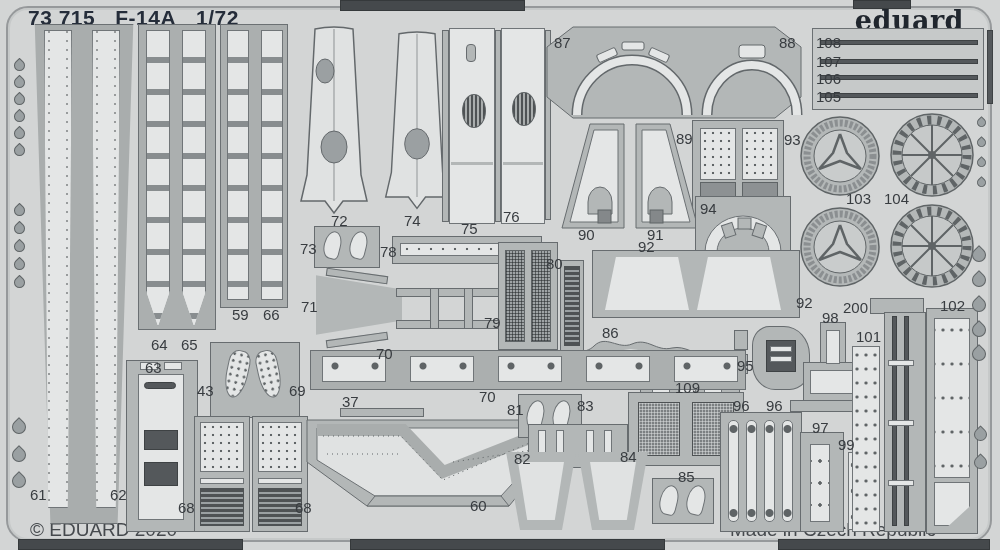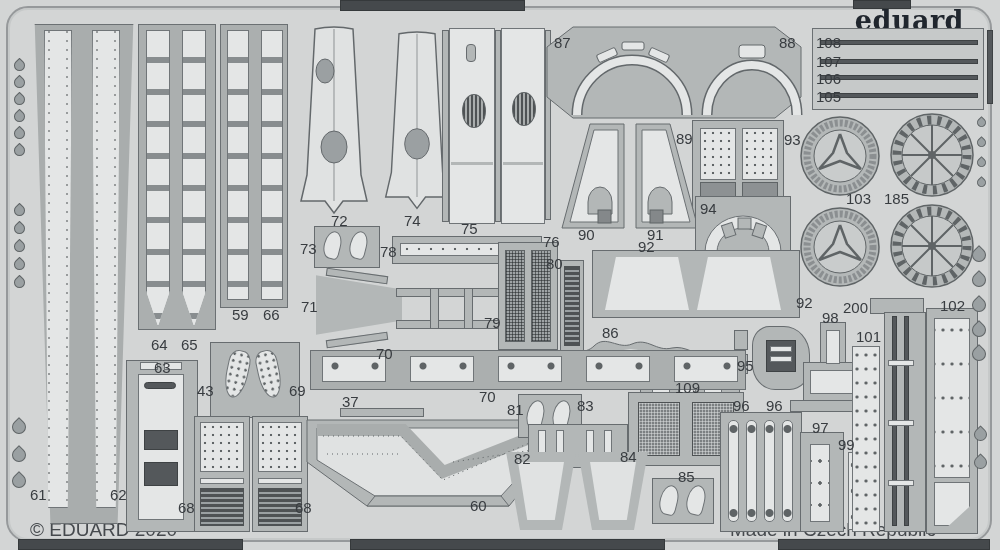--- a/index.html
+++ b/index.html
@@ -45,20 +45,23 @@
 
 <div class="stage">
 
   <div class="sheet"></div>
   <div class="tab" style="left:340px;top:0;width:185px;height:11px"></div>
   <div class="tab" style="left:853px;top:0;width:58px;height:9px"></div>
   <div class="tab" style="left:18px;bottom:0;width:225px;height:11px"></div>
   <div class="tab" style="left:350px;bottom:0;width:315px;height:11px"></div>
   <div class="tab" style="left:778px;bottom:0;width:212px;height:11px"></div>
 
+  <div class="hdr">
+    <span>73 715</span><span>F-14A</span><span>1/72</span>
+  </div>
   <div class="logo">eduard</div>
   <div class="foot" style="left:30px">© EDUARD 2020</div>
   <div class="foot" style="right:64px">Made in Czech Republic</div>
 
   <div class="bare" style="left:28px;top:24px;width:112px;height:500px;background:#a9adad;border:1px solid #6b7073;clip-path:polygon(6% 0,94% 0,80% 100%,20% 100%)"></div>
   <div class="blade" style="left:44px;top:30px;width:28px;height:478px;clip-path:polygon(0 0,100% 0,85% 100%,15% 100%)"></div>
   <div class="blade" style="left:92px;top:30px;width:28px;height:478px;clip-path:polygon(0 0,100% 0,85% 100%,15% 100%)"></div>
 
   <div class="rail" style="left:138px;top:24px;width:78px;height:306px"></div>
   <div class="lt rungs taper" style="left:146px;top:30px;width:24px;height:296px"></div>
@@ -313,35 +316,35 @@
       <span class="plbl" style="left: 816px; top: 70px;">106</span>
       <span class="plbl" style="left: 816px; top: 88px;">105</span>
       <span class="plbl" style="left: 676px; top: 130px;">89</span>
       <span class="plbl" style="left: 784px; top: 131px;">93</span>
       <span class="plbl" style="left: 578px; top: 226px;">90</span>
       <span class="plbl" style="left: 647px; top: 226px;">91</span>
       <span class="plbl" style="left: 700px; top: 200px;">94</span>
       <span class="plbl" style="left: 638px; top: 238px;">92</span>
       <span class="plbl" style="left: 796px; top: 294px;">92</span>
       <span class="plbl" style="left: 846px; top: 190px;">103</span>
-      <span class="plbl" style="left: 884px; top: 190px;">185</span>
+      <span class="plbl" style="left: 884px; top: 190px;">104</span>
       <span class="plbl" style="left: 331px; top: 212px;">72</span>
       <span class="plbl" style="left: 404px; top: 212px;">74</span>
       <span class="plbl" style="left: 300px; top: 240px;">73</span>
       <span class="plbl" style="left: 461px; top: 220px;">75</span>
-      <span class="plbl" style="left: 503px; top: 233px; margin-left: 40px;">76</span>
+      <span class="plbl" style="left: 503px; top: 208px;">76</span>
       <span class="plbl" style="left: 380px; top: 243px;">78</span>
       <span class="plbl" style="left: 546px; top: 255px;">80</span>
       <span class="plbl" style="left: 301px; top: 298px;">71</span>
       <span class="plbl" style="left: 484px; top: 314px;">79</span>
       <span class="plbl" style="left: 232px; top: 306px;">59</span>
       <span class="plbl" style="left: 263px; top: 306px;">66</span>
       <span class="plbl" style="left: 151px; top: 336px;">64</span>
       <span class="plbl" style="left: 181px; top: 336px;">65</span>
-      <span class="plbl" style="left: 145px; top: 359px; margin-left: 9px;">63</span>
+      <span class="plbl" style="left: 145px; top: 359px;">63</span>
       <span class="plbl" style="left: 602px; top: 324px;">86</span>
       <span class="plbl" style="left: 737px; top: 357px;">95</span>
       <span class="plbl" style="left: 843px; top: 299px;">200</span>
       <span class="plbl" style="left: 822px; top: 309px;">98</span>
       <span class="plbl" style="left: 856px; top: 328px;">101</span>
       <span class="plbl" style="left: 940px; top: 297px;">102</span>
       <span class="plbl" style="left: 197px; top: 382px;">43</span>
       <span class="plbl" style="left: 289px; top: 382px;">69</span>
       <span class="plbl" style="left: 376px; top: 345px;">70</span>
       <span class="plbl" style="left: 479px; top: 388px;">70</span>

